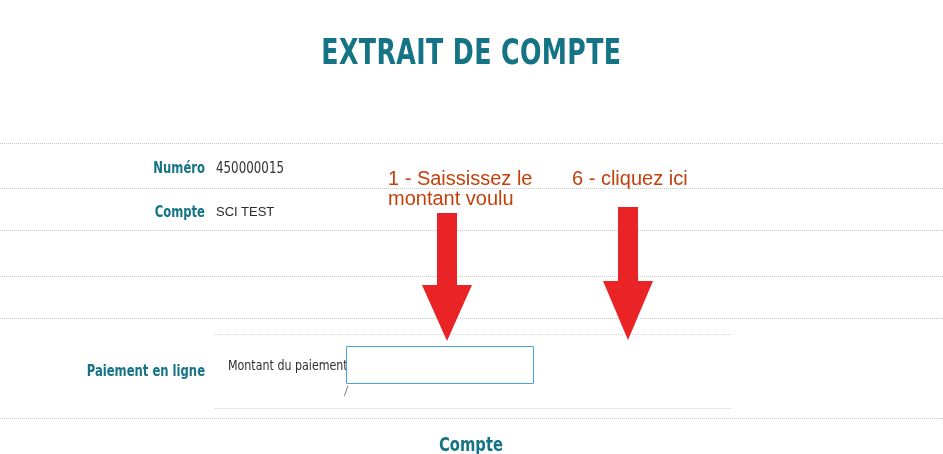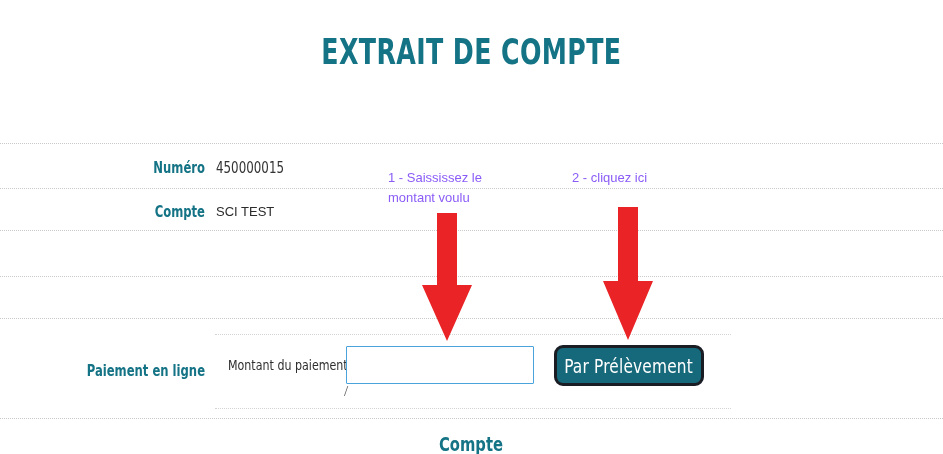--- a/index.html
+++ b/index.html
@@ -193,23 +193,23 @@
     font-size: 20px;
     font-weight: 700;
     line-height: 26px;
     white-space: nowrap;
   }
   #footer-link span { display: inline-block; transform: scaleX(0.82); }
 
   
   .annot {
     position: absolute;
-    color: #8b5cf6;
-    font-family: "Liberation Sans", sans-serif;
-    font-size: 13px;
+    color: #c2410c;
+    font-family: "Liberation Sans", sans-serif;
+    font-size: 20px;
     line-height: 20px;
     white-space: pre-line;
   }
   #annot-1 { left: 388px; top: 160px; width: 150px; }
   #annot-2 { left: 572px; top: 160px; width: 160px; }
 
   .arrow {
     position: absolute;
     width: 56px;
   }
@@ -242,32 +242,29 @@
     <div class="val wide">SCI TEST</div>
   </div>
 
 
 
   <div id="payment-row">
     <div id="payment-label">Paiement en ligne</div>
     <div id="amount-caption">Montant du paiement :</div>
     <input id="amount-input" type="text" placeholder="" style="">
     <div id="caret-artifact">/</div>
-    <button id="pay-button">
-      <span>Par Prélèvement</span>
-    </button>
   </div>
 
   <div id="footer-link">
     <span>Compte</span>
   </div>
 
   <div class="annot" id="annot-1">1 - Saississez le
 montant voulu</div>
-  <div class="annot" id="annot-2">2 - cliquez ici</div>
+  <div class="annot" id="annot-2">6 - cliquez ici</div>
 
   <svg class="arrow" id="arrow-1" viewBox="0 0 56 130" preserveAspectRatio="none">
     <polygon points="18,0 38,0 38,72 53,72 28,128 3,72 18,72" fill="#ea2326"></polygon>
   </svg>
 
   <svg class="arrow" id="arrow-2" viewBox="0 0 56 135" preserveAspectRatio="none">
     <polygon points="18,0 38,0 38,74 53,74 28,133 3,74 18,74" fill="#ea2326"></polygon>
   </svg>
 
 </div>

